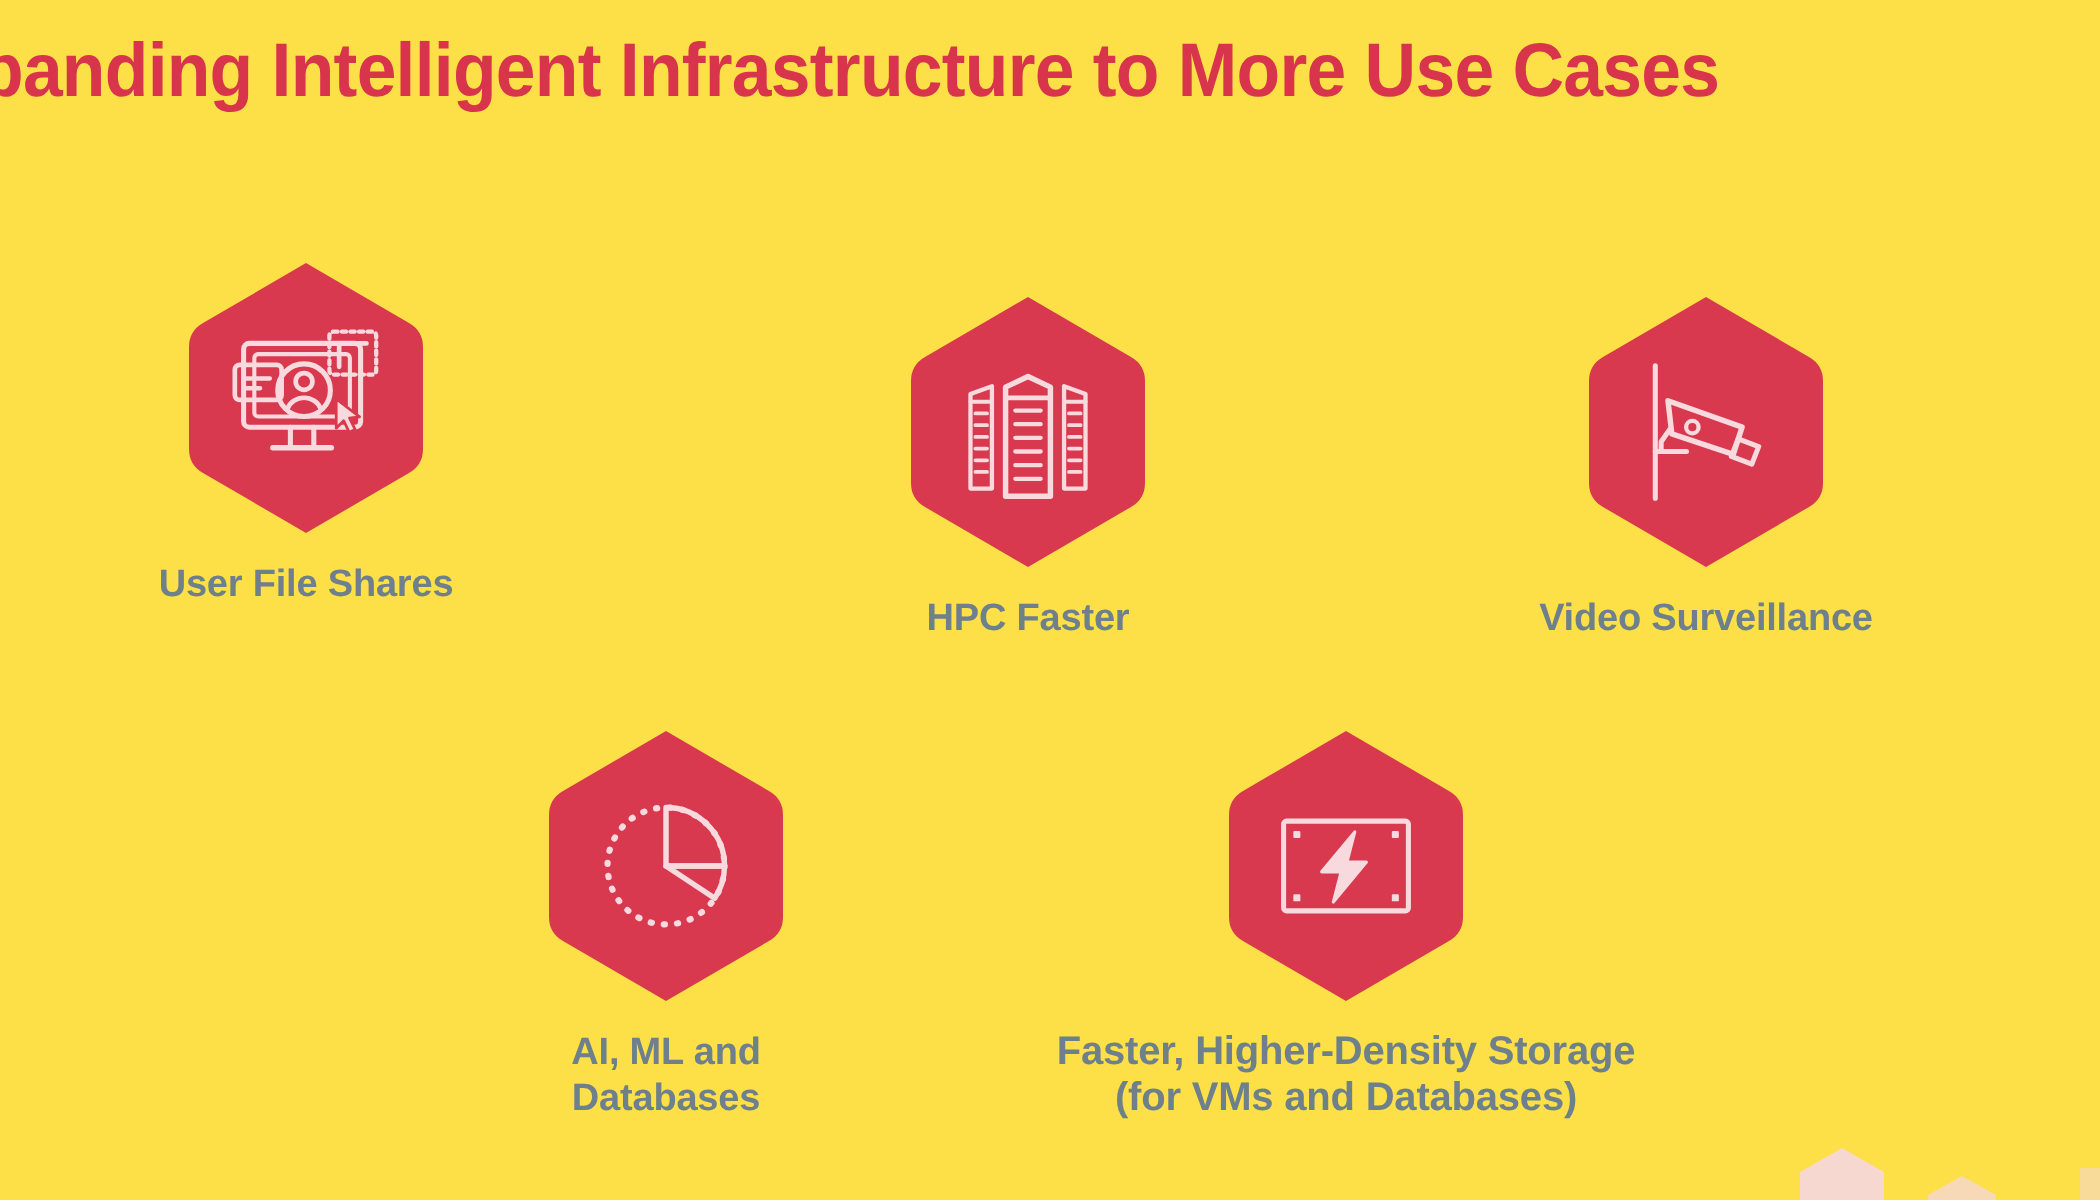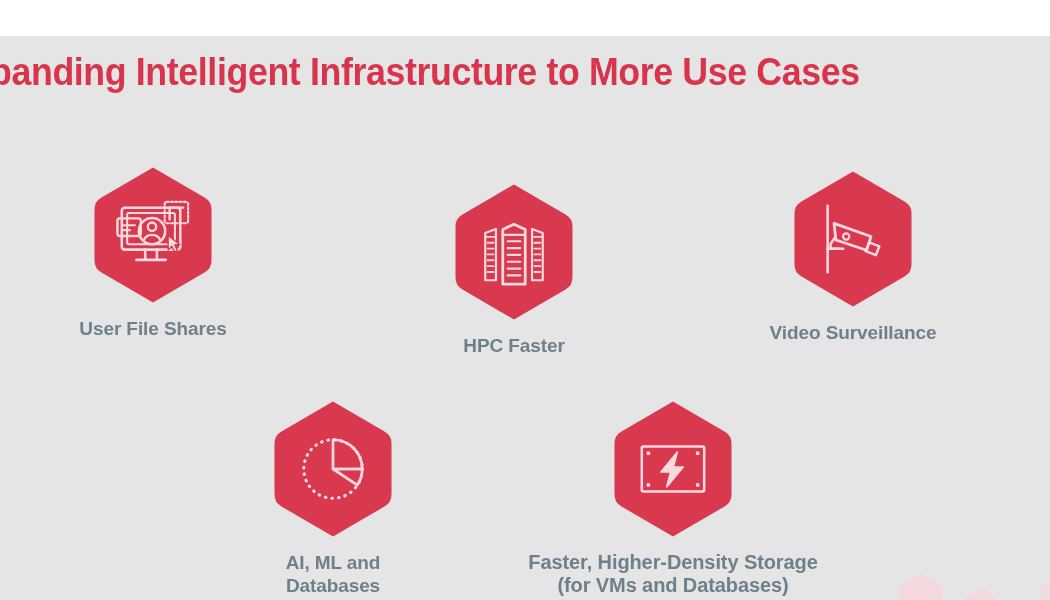--- a/index.html
+++ b/index.html
@@ -14,22 +14,21 @@
     position: relative;
     overflow: hidden;
     font-family: "Liberation Sans", sans-serif;
     -webkit-font-smoothing: antialiased;
   }
 
   
   .slide {
     position: absolute;
     inset: 0;
-    background: #e5e5e5;
-    margin-top: 36px;
+    background: #fde047;
   }
 
   
   .slide-title {
     position: absolute;
     left: -10px;
     top: 14px;
     width: 1060px;
     font-family: "Liberation Sans", sans-serif;
     font-size: 38px;
@@ -80,21 +79,21 @@
     line-height: 23px;
     font-weight: bold;
     color: #6E808C;
     letter-spacing: -0.1px;
     white-space: pre-line;
   }
 
   
   #uc-0 { left: 23px;  top: 129px; }
   #uc-1 { left: 384px; top: 146px; }
-  #uc-2 { left: 723px; top: 133px; }
+  #uc-2 { left: 723px; top: 146px; }
   #uc-3 { left: 203px; top: 363px; }
   #uc-4 { left: 543px; top: 363px; }
 
   #uc-4 .uc-label { font-size: 20px; white-space: pre-line; }
   #uc-4 { width: 300px; left: 523px; }
 
   
   .deco-layer {
     position: absolute;
     right: 0;

